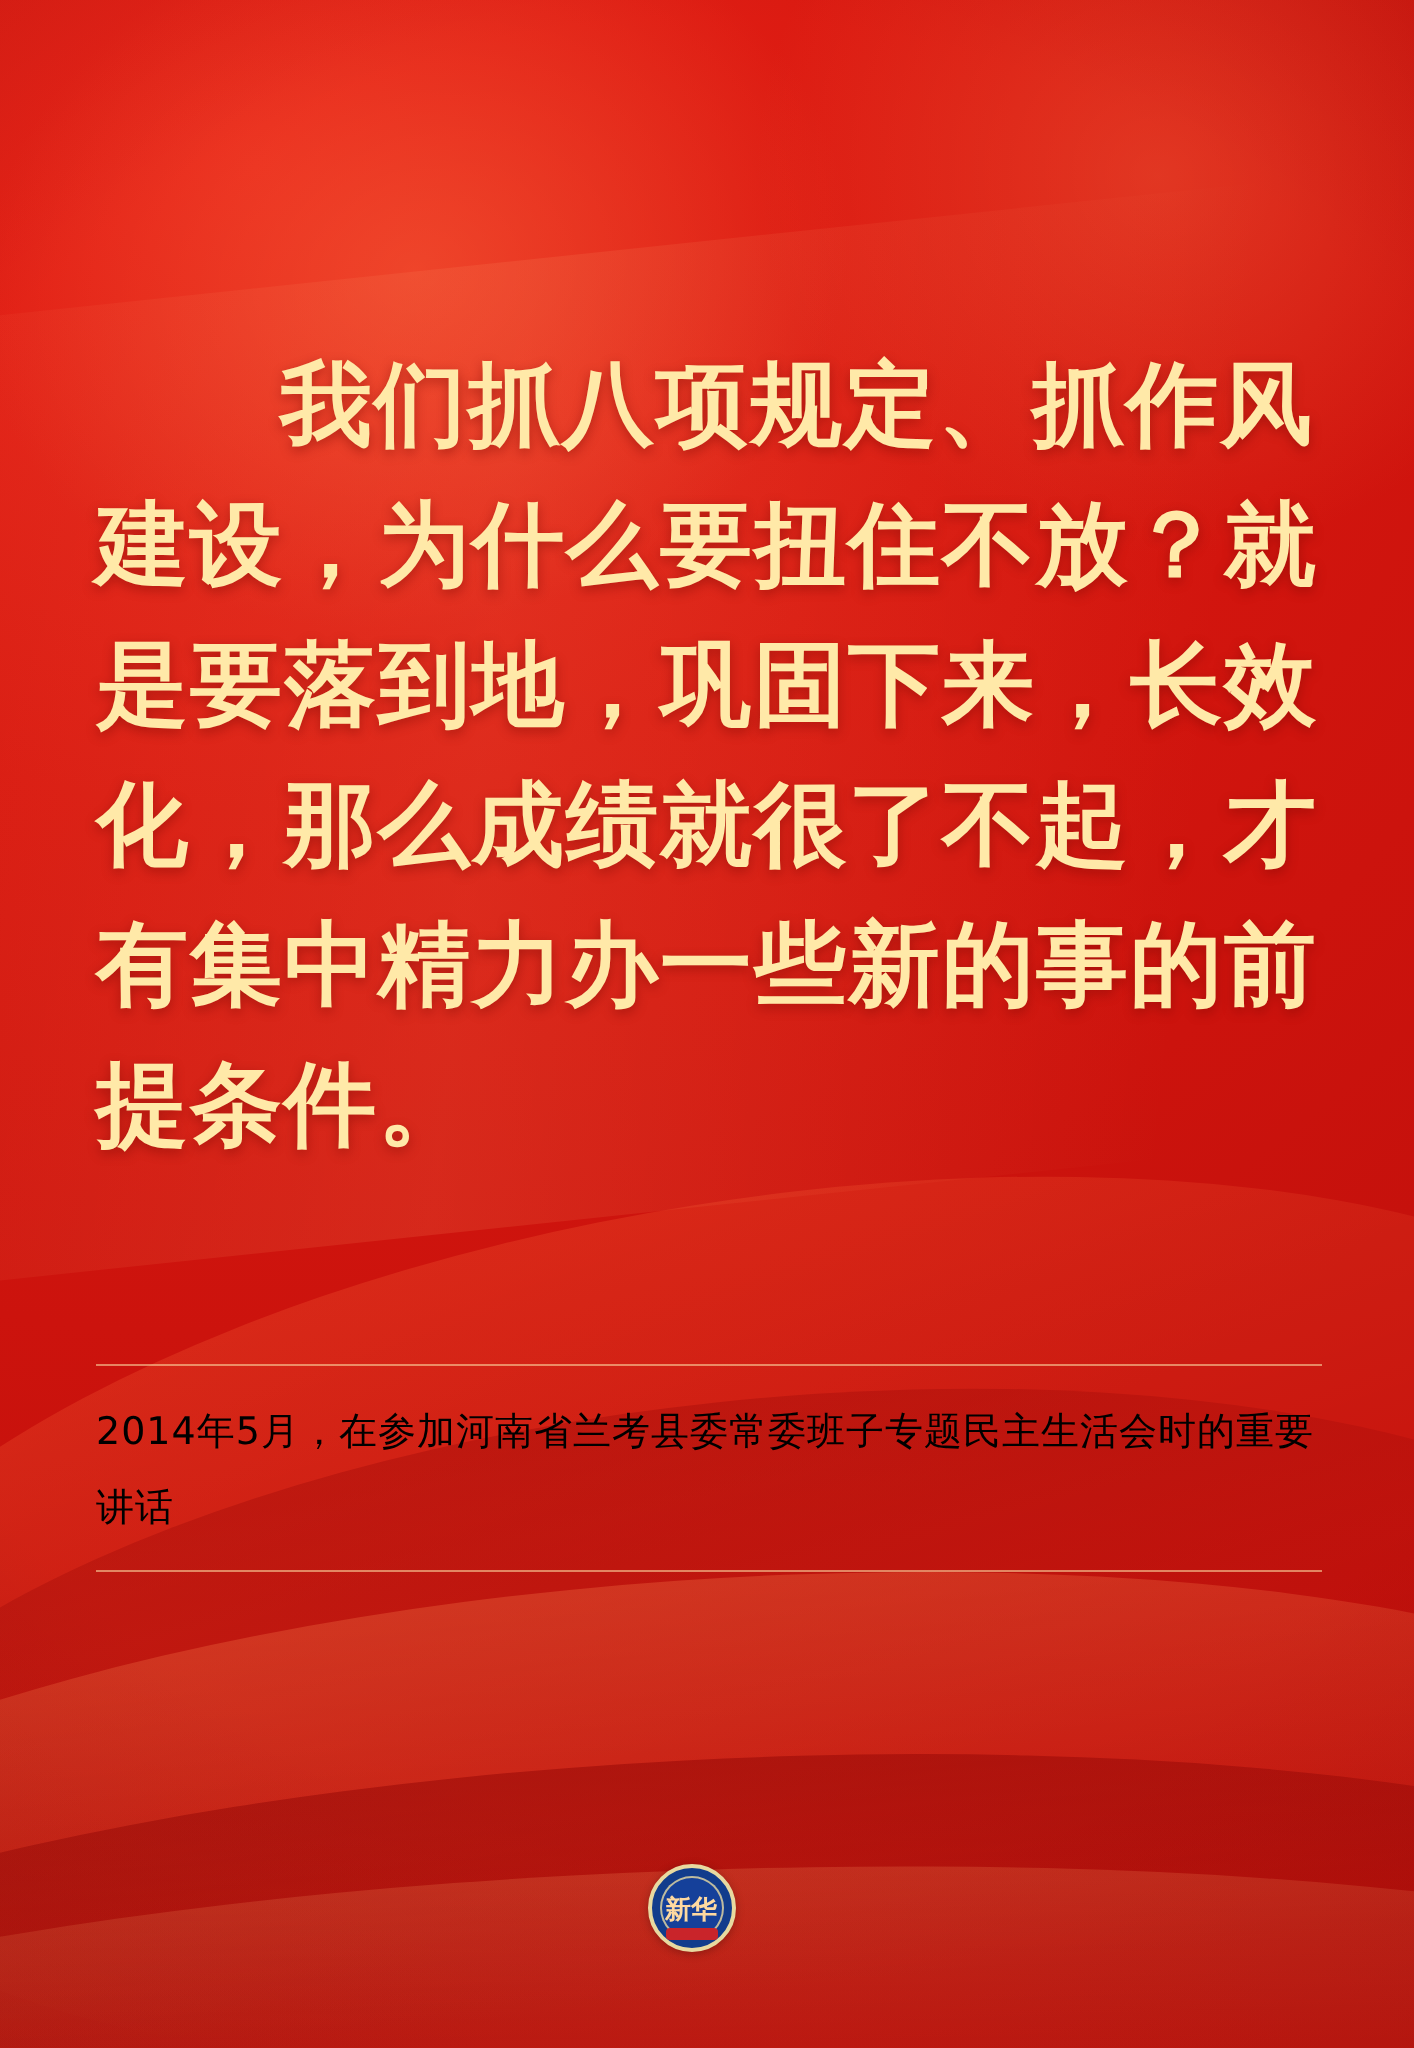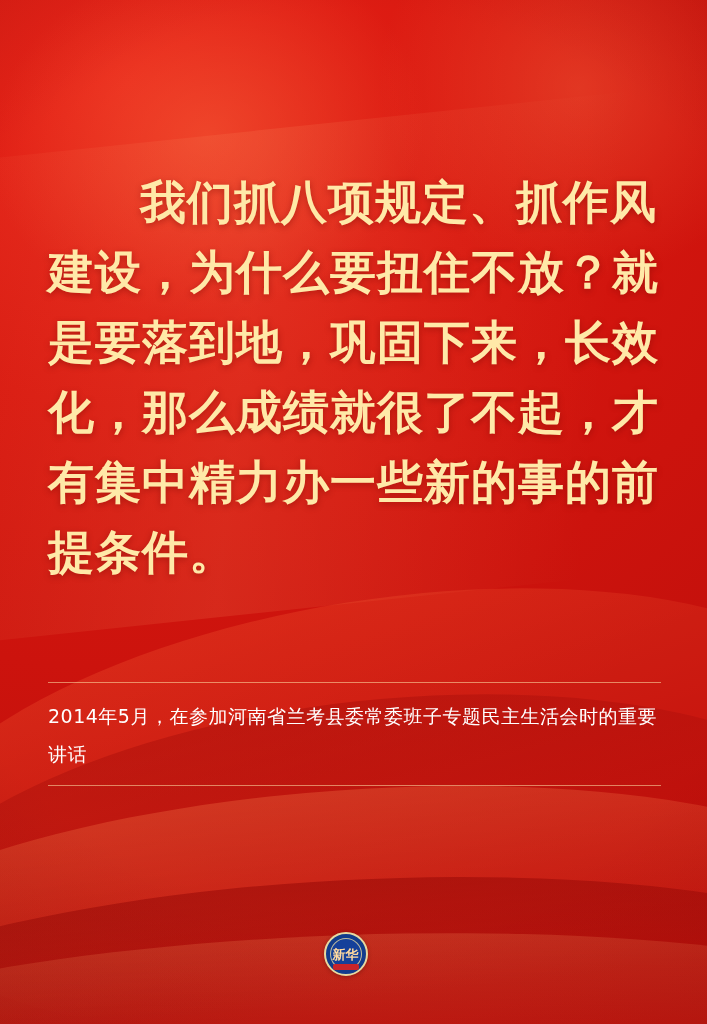--- a/index.html
+++ b/index.html
@@ -131,21 +131,21 @@
     left: 48px;
     right: 46px;
     top: 682px;
   }
   .rule {
     height: 1px;
     width: 100%;
     background: rgba(255,228,170,0.55);
   }
   .attribution {
-    color: #ffffff;
+    color: #000000;
     font-family: "DejaVu Sans", "Liberation Sans", sans-serif;
     font-size: 19px;
     line-height: 2.0;
     padding: 14px 0 12px 0;
     letter-spacing: 0.5px;
   }
 
   .footer {
     position: absolute;
     left: 0;

